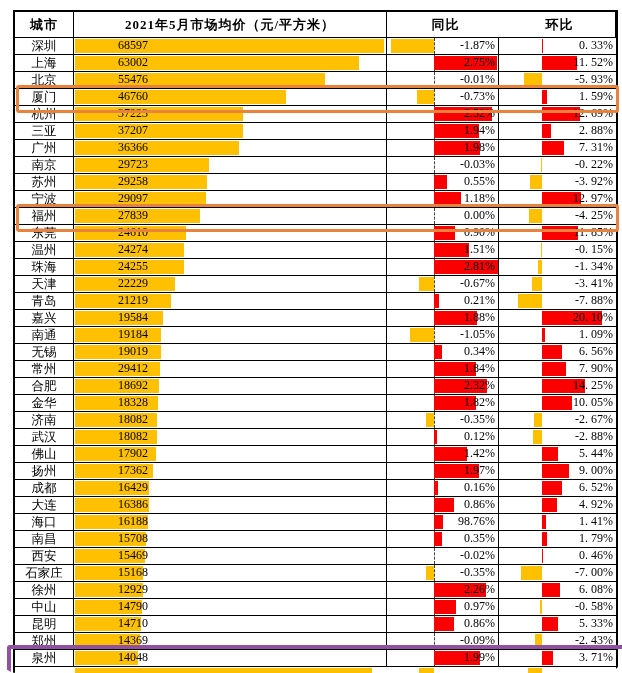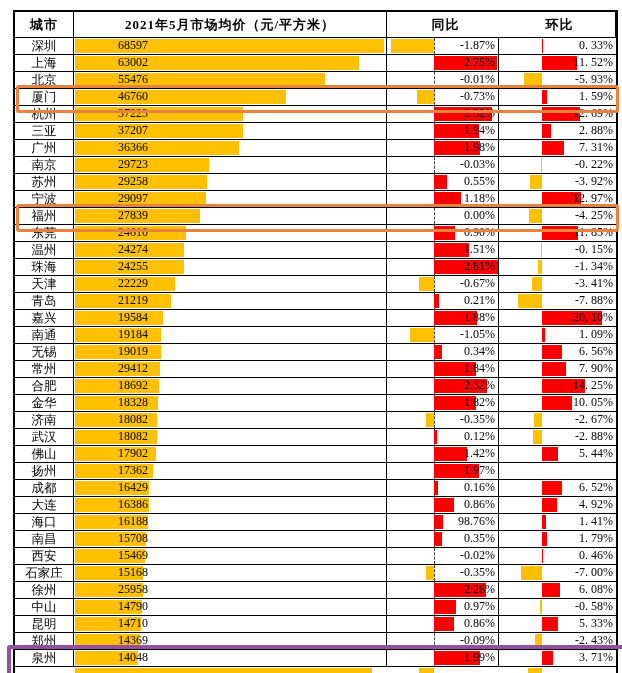--- a/index.html
+++ b/index.html
@@ -1,20 +1,21 @@
 <!DOCTYPE html>
 <html><head>
 <meta charset="utf-8">
 <style>
   html,body{margin:0;padding:0;background:#fff;}
   #stage{
     position:relative;width:622px;height:673px;background:#ffffff;
     overflow:hidden;
     font-family:"Liberation Serif","DejaVu Serif",serif;
     color:#000;
+    border-radius:17px;
   }
   #price-table{
     position:absolute;left:13px;top:10px;width:605px;
     border:2px solid #000;border-bottom:none;
     box-sizing:border-box;background:#fff;
   }
   .header-row{
     display:flex;height:25px;border-bottom:1px solid #000;
     font-weight:bold;font-size:13px;
   }
@@ -517,20 +518,24 @@
     </div>
     <div class="cell w-price">
       <div class="bar price-bar" style="width: 78.2px; background: rgb(255, 192, 0);"></div>
       <span class="price-value">17362</span>
     </div>
     <div class="cell w-mom mom-cell">
       <div class="axis"></div>
       <div class="bar" style="width: 45px; left: 47px; background: rgb(250, 0, 0);"></div>
       <span class="num-value">1.97%</span>
     </div>
+    <div class="cell w-yoy">
+      <div class="bar" style="width: 27px; left: 43px; background: rgb(250, 0, 0);"></div>
+      <span class="num-value">9. 00%</span>
+    </div>
   </div>
         <div class="row">
     <div class="cell w-city city-cell">
       <span>成都</span>
     </div>
     <div class="cell w-price">
       <div class="bar price-bar" style="width: 74px; background: rgb(255, 192, 0);"></div>
       <span class="price-value">16429</span>
     </div>
     <div class="cell w-mom mom-cell">
@@ -632,21 +637,21 @@
       <div class="bar" style="width: 21px; left: 22px; background: rgb(255, 192, 0);"></div>
       <span class="num-value">-7. 00%</span>
     </div>
   </div>
         <div class="row">
     <div class="cell w-city city-cell">
       <span>徐州</span>
     </div>
     <div class="cell w-price">
       <div class="bar price-bar" style="width: 67.9px; background: rgb(255, 192, 0);"></div>
-      <span class="price-value">25958</span>
+      <span class="price-value">12929</span>
     </div>
     <div class="cell w-mom mom-cell">
       <div class="axis"></div>
       <div class="bar" style="width: 52px; left: 47px; background: rgb(250, 0, 0);"></div>
       <span class="num-value">2.26%</span>
     </div>
     <div class="cell w-yoy">
       <div class="bar" style="width: 18px; left: 43px; background: rgb(250, 0, 0);"></div>
       <span class="num-value">6. 08%</span>
     </div>

